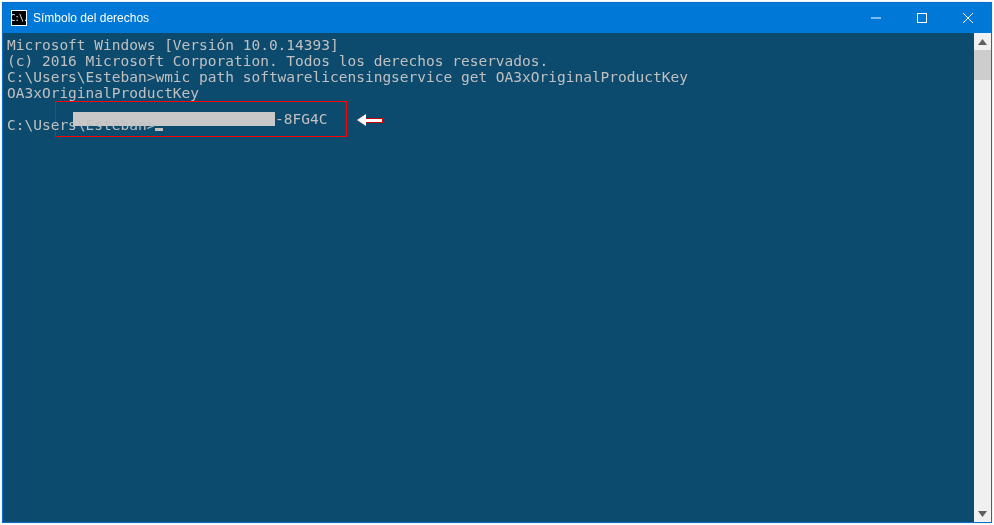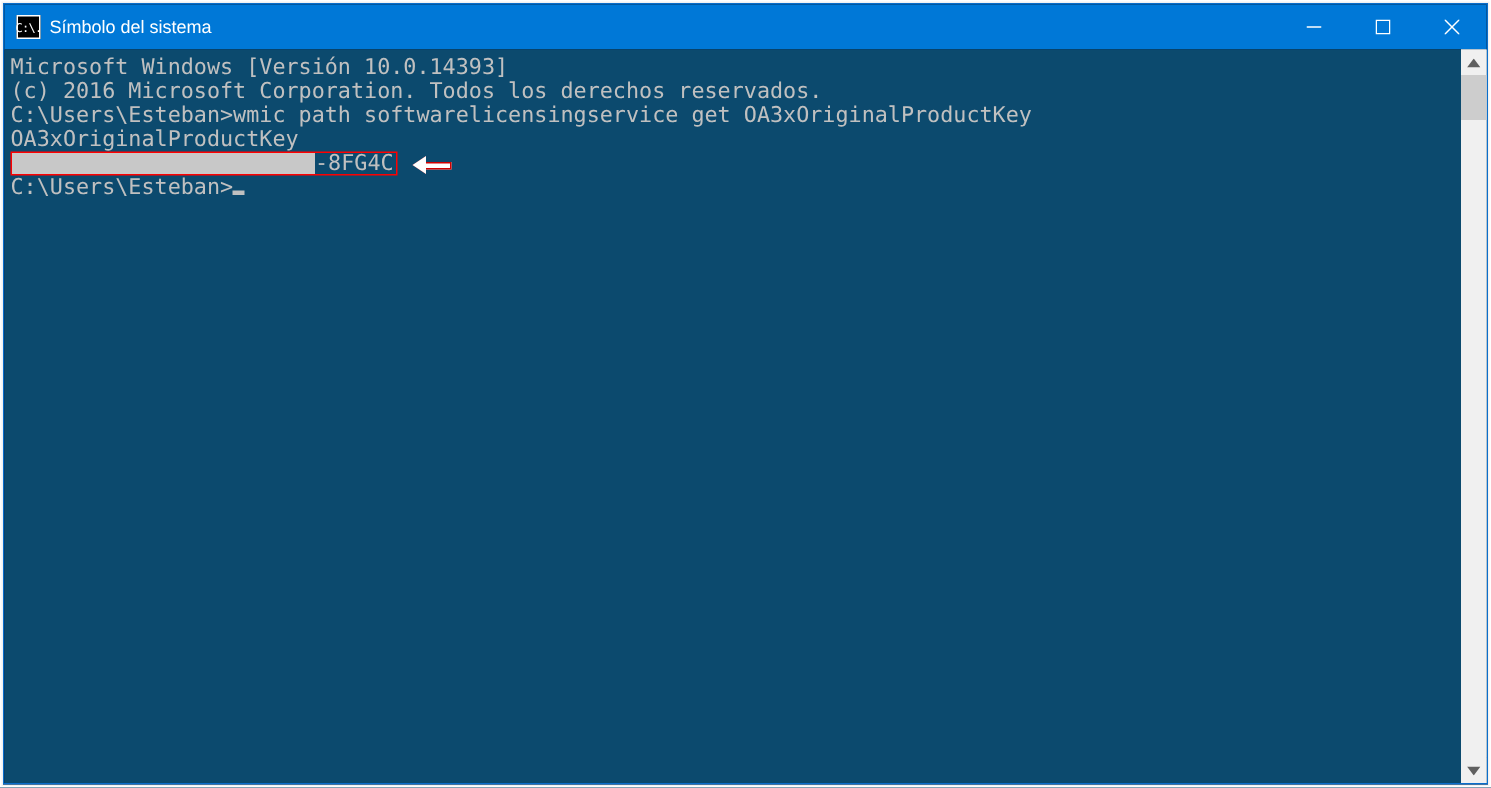--- a/index.html
+++ b/index.html
@@ -71,21 +71,22 @@
   .keyrow {
     display: inline-flex;
     align-items: center;
     height: 16px;
   }
   .redbox {
     border: 1px solid #ff0000;
     display: inline-flex;
     align-items: center;
     height: 16px;
-    padding: 0;
+    padding: 17px;
+    margin-left: 48px;
   }
   .redacted {
     display: inline-block;
     width: 202px;
     height: 14px;
     background: #c8c8c8;
   }
   .keysuffix {
     color: #c0c0c0;
     padding: 0 2px 0 0;
@@ -142,21 +143,21 @@
     background: #cdcdcd;
   }
 </style>
 </head>
 <body>
 
 <div class="window">
 
   <div class="titlebar">
     <div class="app-icon">C:\.</div>
-    <div class="title-text">Símbolo del sistema</div>
+    <div class="title-text">Símbolo del derechos</div>
     <div class="titlebar-spacer"></div>
     <div class="wbtn">
       <svg width="10" height="10" viewBox="0 0 10 10">
           <line x1="0" y1="5" x2="10" y2="5" stroke="#fff" stroke-width="1"></line>
         </svg>
     </div>
     <div class="wbtn">
       <svg width="10" height="10" viewBox="0 0 10 10">
           <rect x="0.5" y="0.5" width="9" height="9" fill="none" stroke="#fff" stroke-width="1"></rect>
         </svg>

